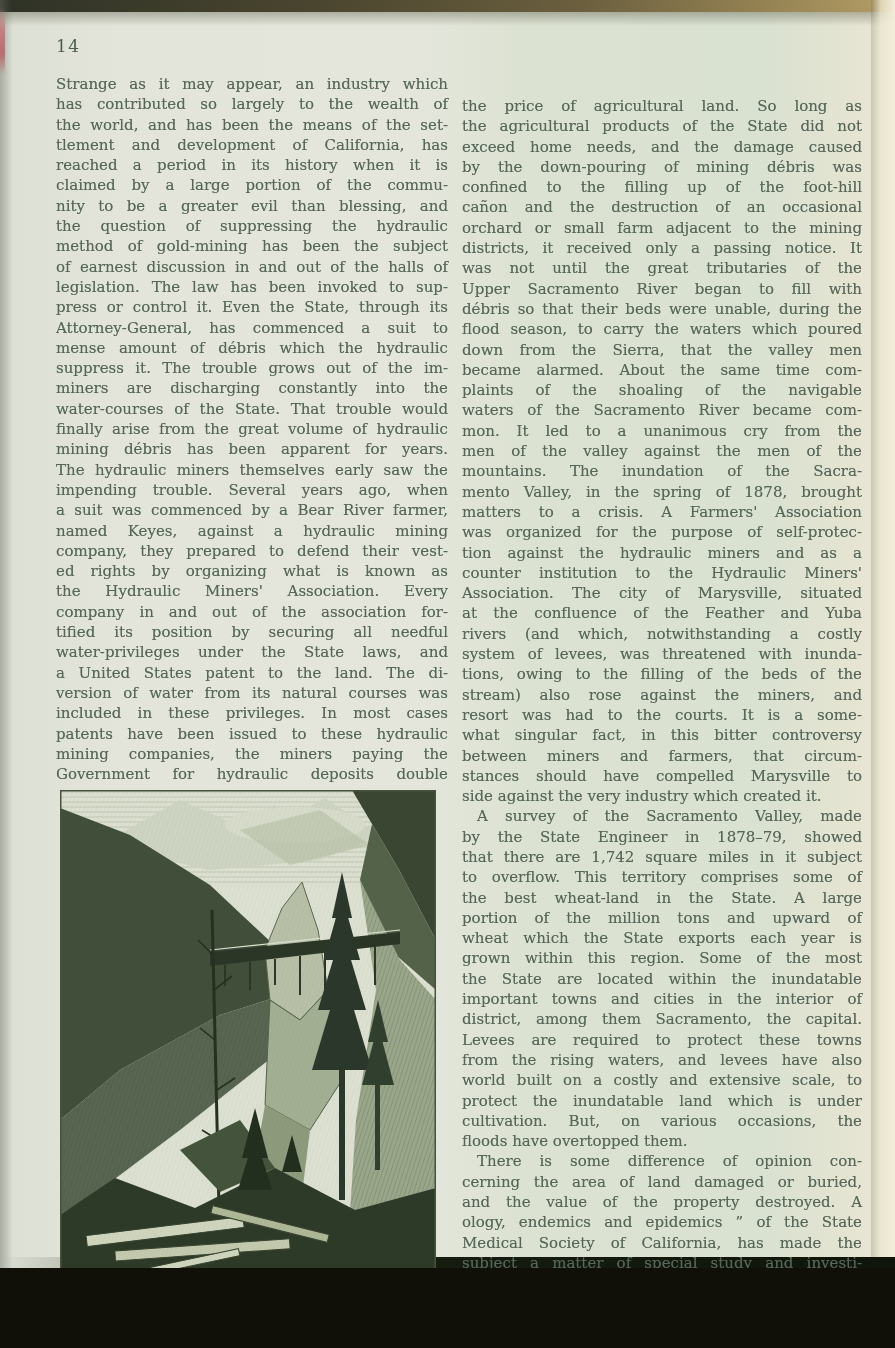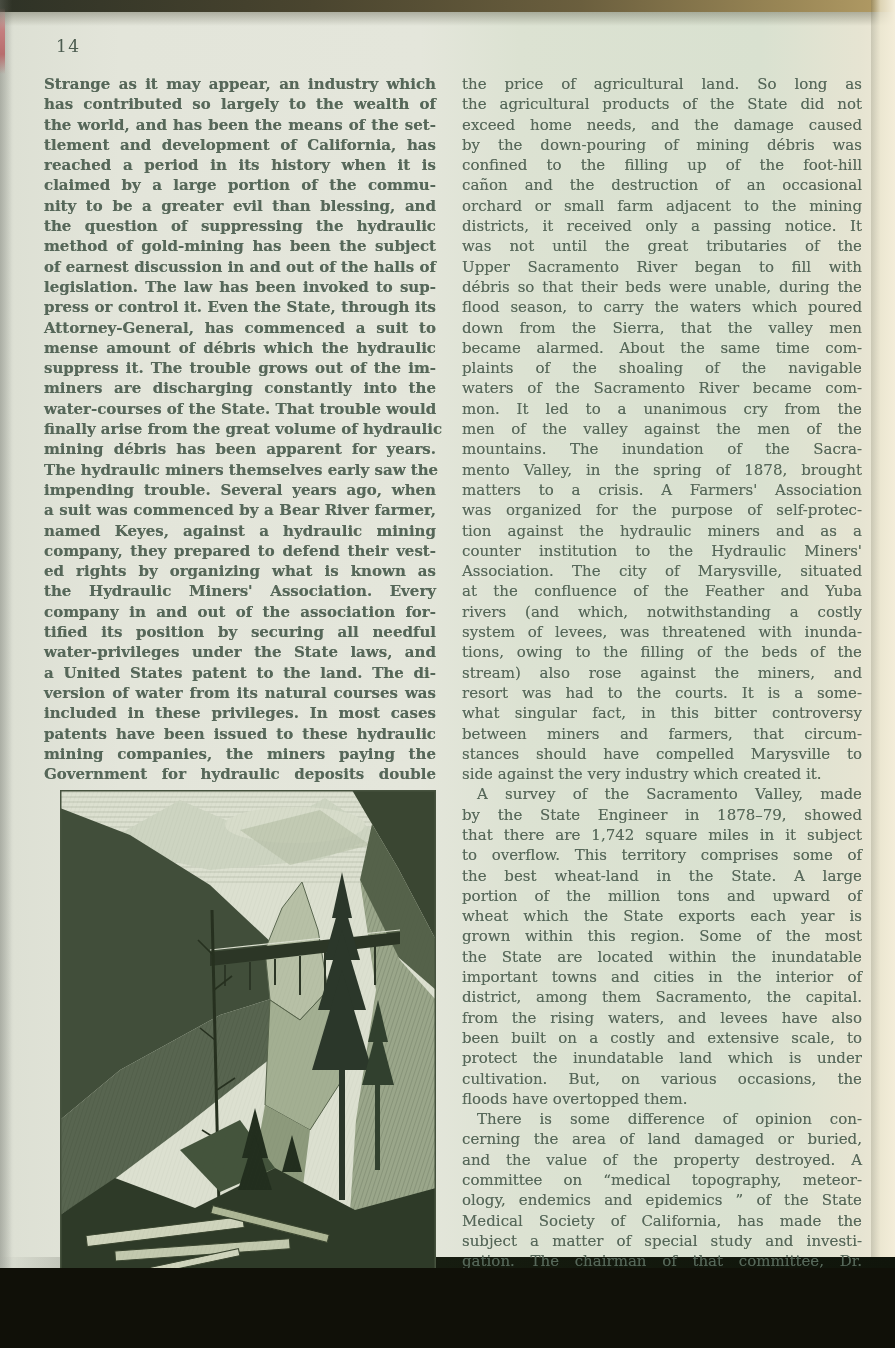--- a/index.html
+++ b/index.html
@@ -39,22 +39,22 @@
   }
   .page-number{
     position:absolute;left:56px;top:36px;
     font-size:17px;letter-spacing:1.5px;color:#4c5c50;
   }
   .col{
     position:absolute;top:74px;
     font-size:15px;line-height:20.3px;color:#566759;
     text-shadow:0 0 .6px rgba(86,103,89,.55);
   }
-  .col-left{left:44px;width:392px;font-weight:bold;}
-  .col-right{left:462px;width:400px;}
+  .col-left{left:56px;width:392px;}
+  .col-right{left:462px;width:400px;margin-top:22px;}
   .tline{text-align:justify;text-align-last:justify;white-space:nowrap;}
   .tline.last{text-align:left;text-align-last:left;}
   .tline.indent{text-indent:15px;}
   .figure{
     position:absolute;left:60px;top:790px;width:376px;height:484px;
   }
   .figure svg{display:block;width:100%;height:100%;}
   .caption{
     position:absolute;left:60px;top:1287px;width:376px;
     text-align:center;font-size:10px;letter-spacing:2.2px;word-spacing:5px;
@@ -152,29 +152,29 @@
       <div class="tline">by the State Engineer in 1878–79, showed</div>
       <div class="tline">that there are 1,742 square miles in it subject</div>
       <div class="tline">to overflow.  This territory comprises some of</div>
       <div class="tline">the best wheat-land in the State.  A large</div>
       <div class="tline">portion of the million tons and upward of</div>
       <div class="tline">wheat which the State exports each year is</div>
       <div class="tline">grown within this region.  Some of the most</div>
       <div class="tline">the State are located within the inundatable</div>
       <div class="tline">important towns and cities in the interior of</div>
       <div class="tline">district, among them Sacramento, the capital.</div>
+      <div class="tline">Levees are required to protect these towns</div>
       <div class="tline">from the rising waters, and levees have also</div>
-      <div class="tline">been built on a costly and extensive scale, to</div>
+      <div class="tline">world built on a costly and extensive scale, to</div>
       <div class="tline">protect the inundatable land which is under</div>
       <div class="tline">cultivation.  But, on various occasions, the</div>
       <div class="tline last">floods have overtopped them.</div>
       <div class="tline indent">There is some difference of opinion con-</div>
       <div class="tline">cerning the area of land damaged or buried,</div>
       <div class="tline">and the value of the property destroyed.  A</div>
-      <div class="tline">committee on “medical topography, meteor-</div>
       <div class="tline">ology, endemics and epidemics ” of the State</div>
       <div class="tline">Medical Society of California, has made the</div>
       <div class="tline">subject a matter of special study and investi-</div>
       <div class="tline">gation.  The chairman of that committee, Dr.</div>
       <div class="tline">M. M. Chipman, of San Francisco, visited</div>
     </div>
 
   <div class="figure">
     <svg viewBox="0 0 376 484" preserveAspectRatio="none">
       <defs>

